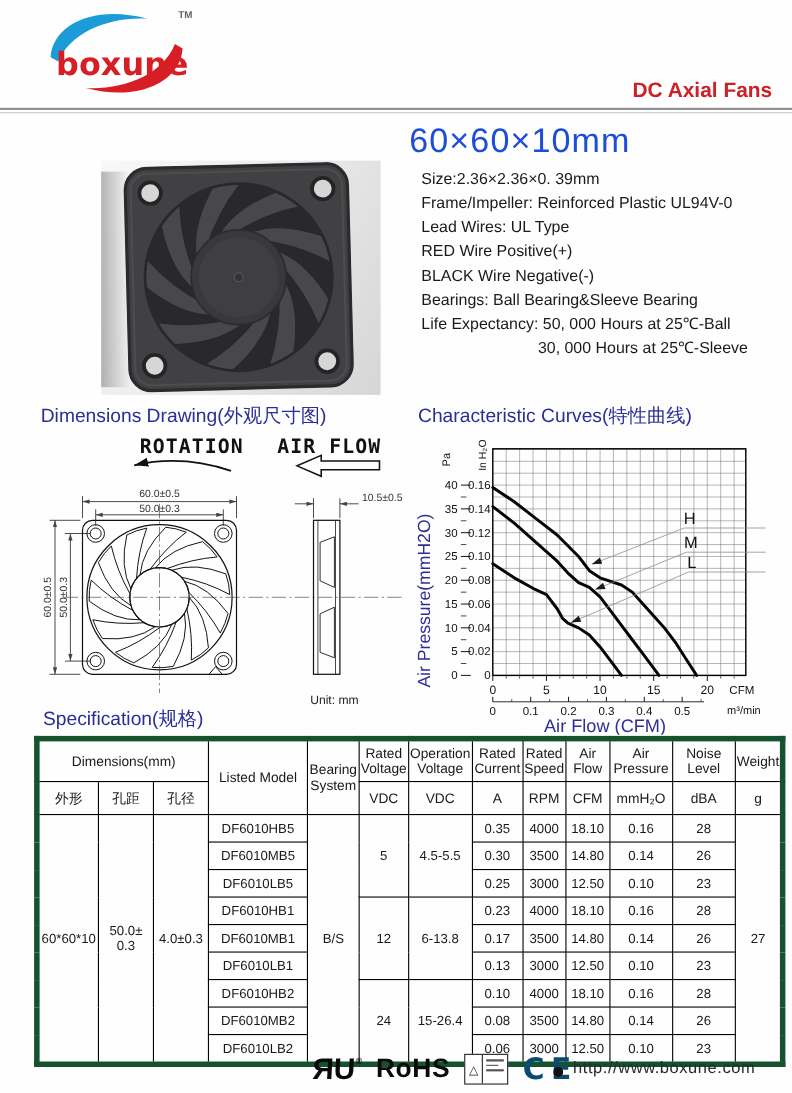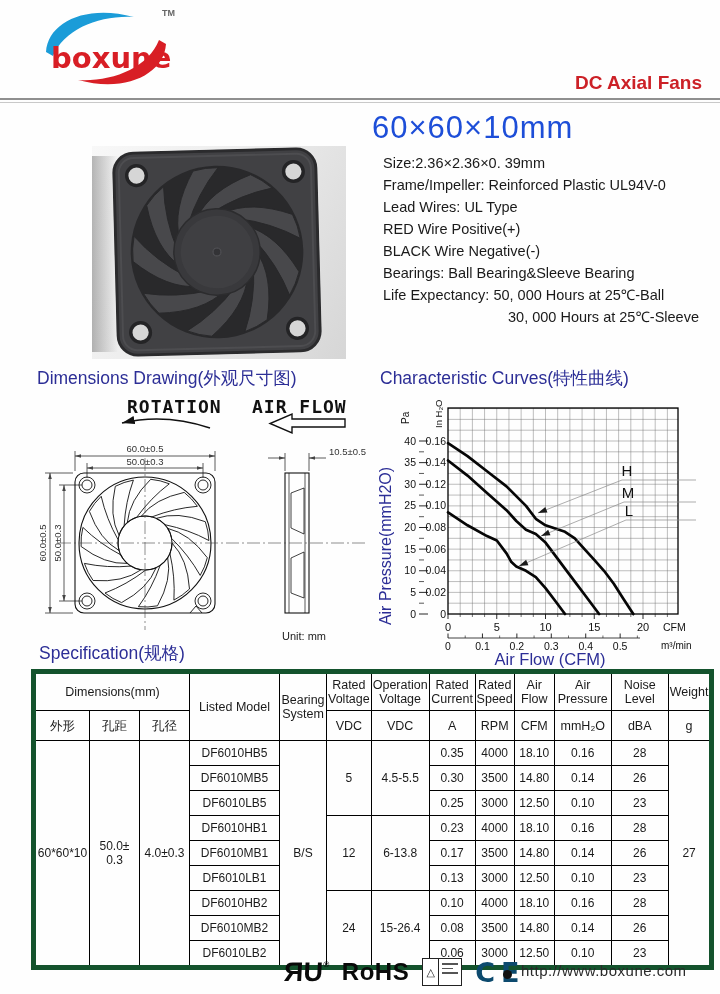--- a/index.html
+++ b/index.html
@@ -18,21 +18,21 @@
          background:linear-gradient(118deg,#f8f8f8 0%,#ececec 45%,#d6d6d6 100%);}
   .photo .side-shadow{position:absolute;left:0;top:10px;width:26px;height:196px;
          background:linear-gradient(90deg,rgba(80,80,80,.40),rgba(80,80,80,0));}
   .photo svg{position:absolute;left:22px;top:3px;transform:rotate(-1.5deg);}
 
   
   .title{position:absolute;left:372px;top:110px;font-size:31px;color:#1d4ed8;letter-spacing:1px;}
   .gen{position:absolute;left:383px;top:152px;width:335px;}
   .gen .h{font-size:17px;margin-bottom:6px;}
   .gen .line{font-size:14.5px;line-height:22px;white-space:nowrap;}
-  .gen .line.indent{padding-left:106px;text-align:center;}
+  .gen .line.indent{padding-left:106px;}
 
   
   .sec-heading{position:absolute;font-size:17.5px;color:#2c2e96;text-align:center;}
 
   
   .tech-label{position:absolute;font-family:"DejaVu Sans Mono",monospace;
               font-size:18px;font-weight:bold;letter-spacing:1px;color:#111;}
   .dim-arrows{position:absolute;left:30px;top:412px;width:345px;height:26px;}
   .dim-svg{position:absolute;left:30px;top:438px;width:345px;height:207px;}
 

